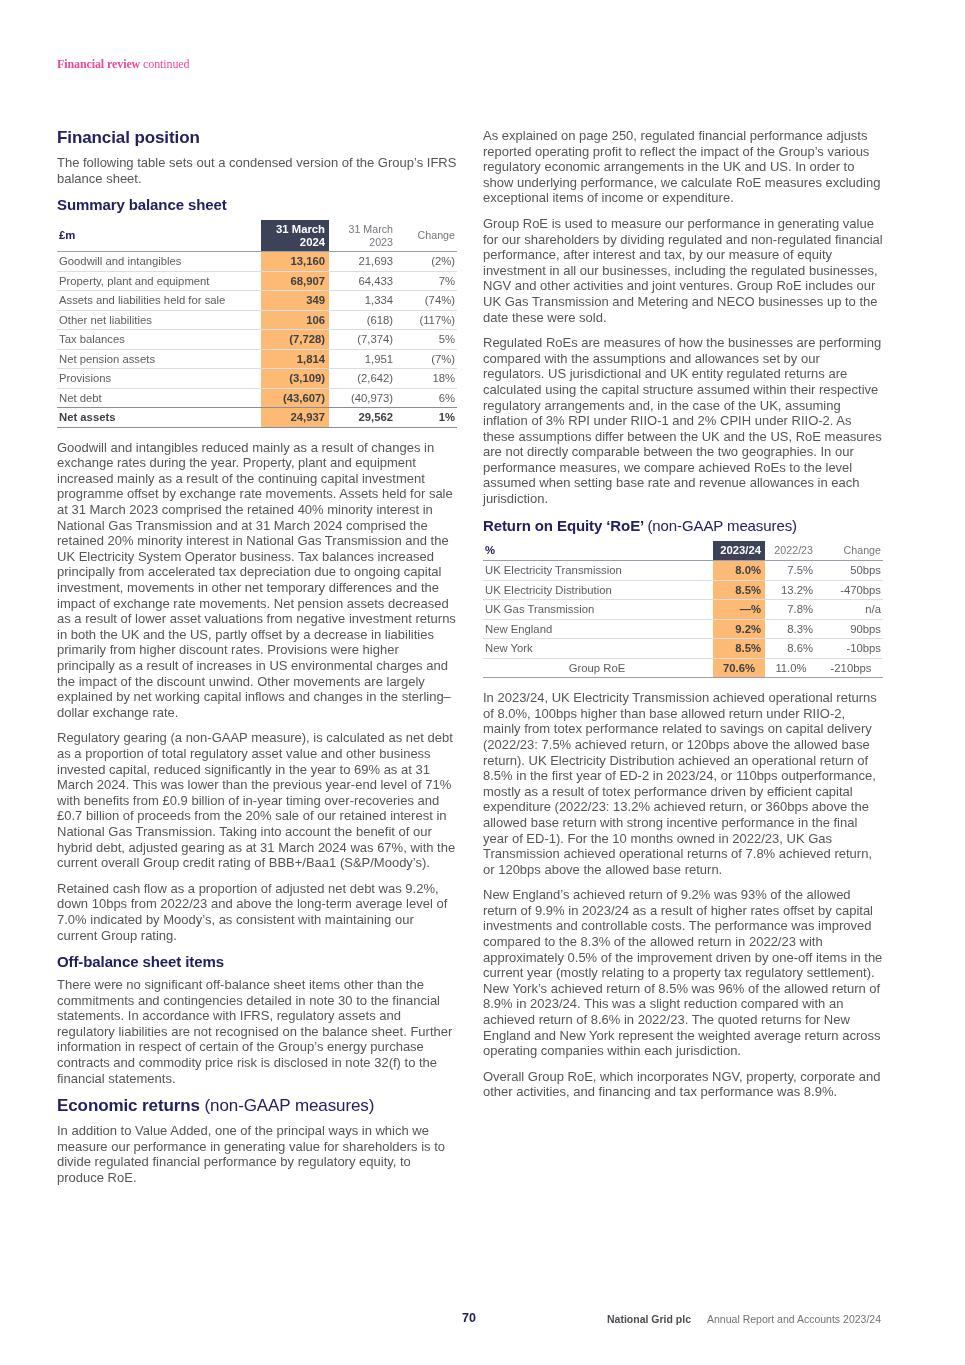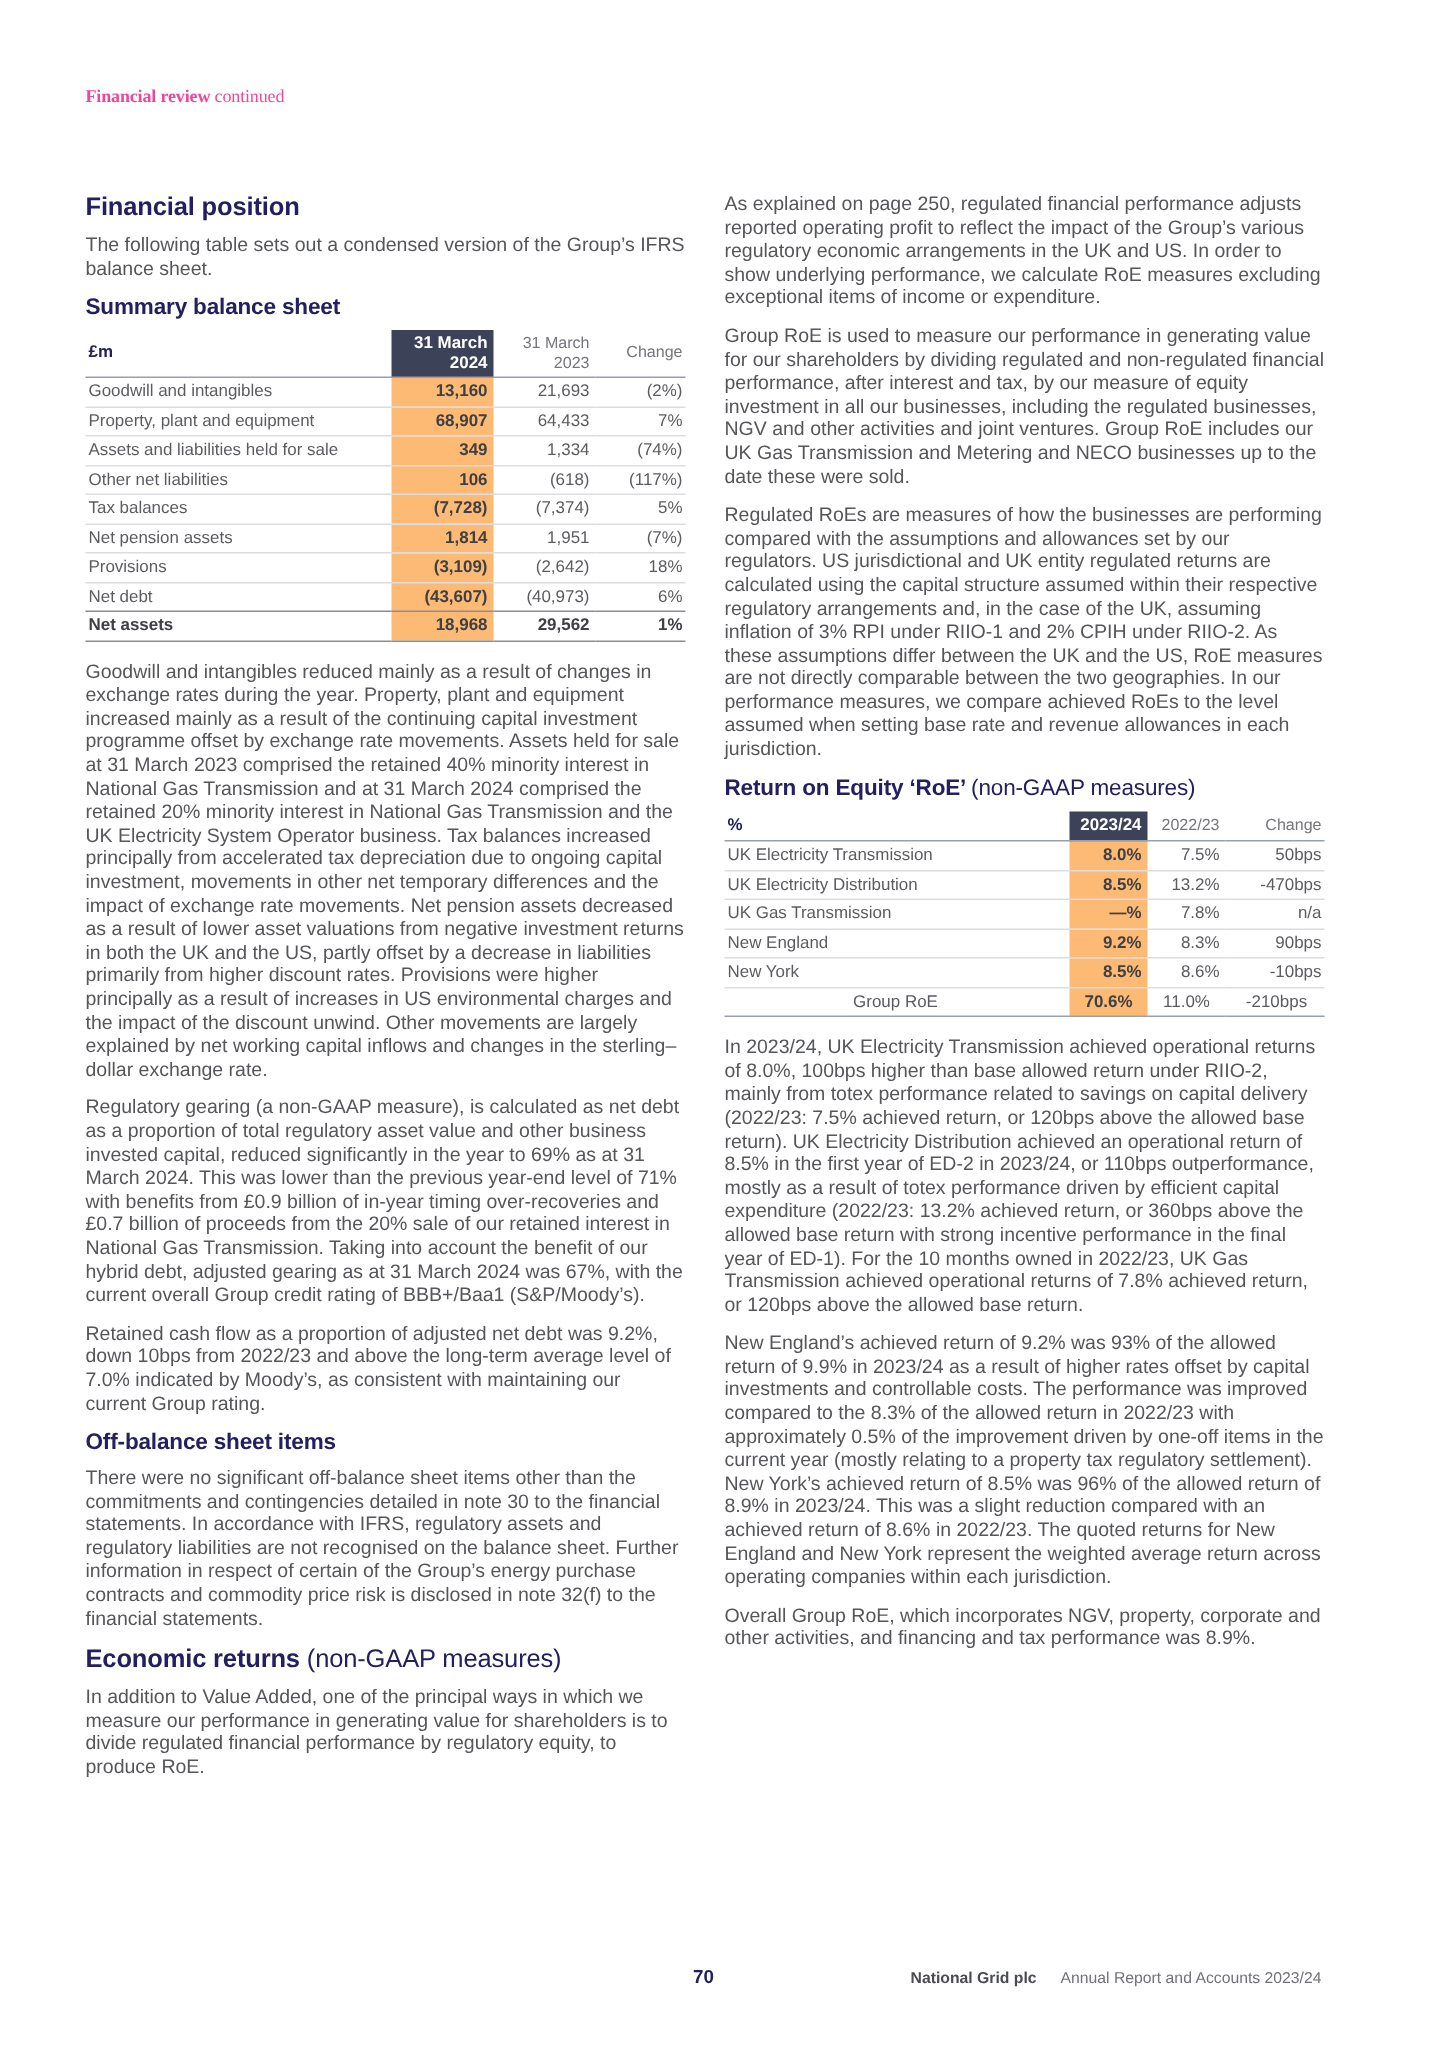--- a/index.html
+++ b/index.html
@@ -134,21 +134,21 @@
               <td class="c-change">18%</td>
             </tr>
             <tr class="pre-total">
               <td class="c-label">Net debt</td>
               <td class="c-num v-cur">(43,607)</td>
               <td class="c-num">(40,973)</td>
               <td class="c-change">6%</td>
             </tr>
             <tr class="row-total">
               <td class="c-label">Net assets</td>
-              <td class="c-num v-cur">18,968</td>
+              <td class="c-num v-cur">24,937</td>
               <td class="c-num">29,562</td>
               <td class="c-change">1%</td>
             </tr>
           </tbody>
         </table>
 
         <p>Goodwill and intangibles reduced mainly as a result of changes in exchange rates during the year. Property, plant and equipment increased mainly as a result of the continuing capital investment programme offset by exchange rate movements. Assets held for sale at 31 March 2023 comprised the retained 40% minority interest in National Gas Transmission and at 31 March 2024 comprised the retained 20% minority interest in National Gas Transmission and the UK Electricity System Operator business. Tax balances increased principally from accelerated tax depreciation due to ongoing capital investment, movements in other net temporary differences and the impact of exchange rate movements. Net pension assets decreased as a result of lower asset valuations from negative investment returns in both the UK and the US, partly offset by a decrease in liabilities primarily from higher discount rates. Provisions were higher principally as a result of increases in US environmental charges and the impact of the discount unwind. Other movements are largely explained by net working capital inflows and changes in the sterling–dollar exchange rate.</p>
         <p>Regulatory gearing (a non-GAAP measure), is calculated as net debt as a proportion of total regulatory asset value and other business invested capital, reduced significantly in the year to 69% as at 31 March 2024. This was lower than the previous year-end level of 71% with benefits from £0.9 billion of in-year timing over-recoveries and £0.7 billion of proceeds from the 20% sale of our retained interest in National Gas Transmission. Taking into account the benefit of our hybrid debt, adjusted gearing as at 31 March 2024 was 67%, with the current overall Group credit rating of BBB+/Baa1 (S&amp;P/Moody’s).</p>
         <p>Retained cash flow as a proportion of adjusted net debt was 9.2%, down 10bps from 2022/23 and above the long-term average level of 7.0% indicated by Moody’s, as consistent with maintaining our current Group rating.</p>
 

